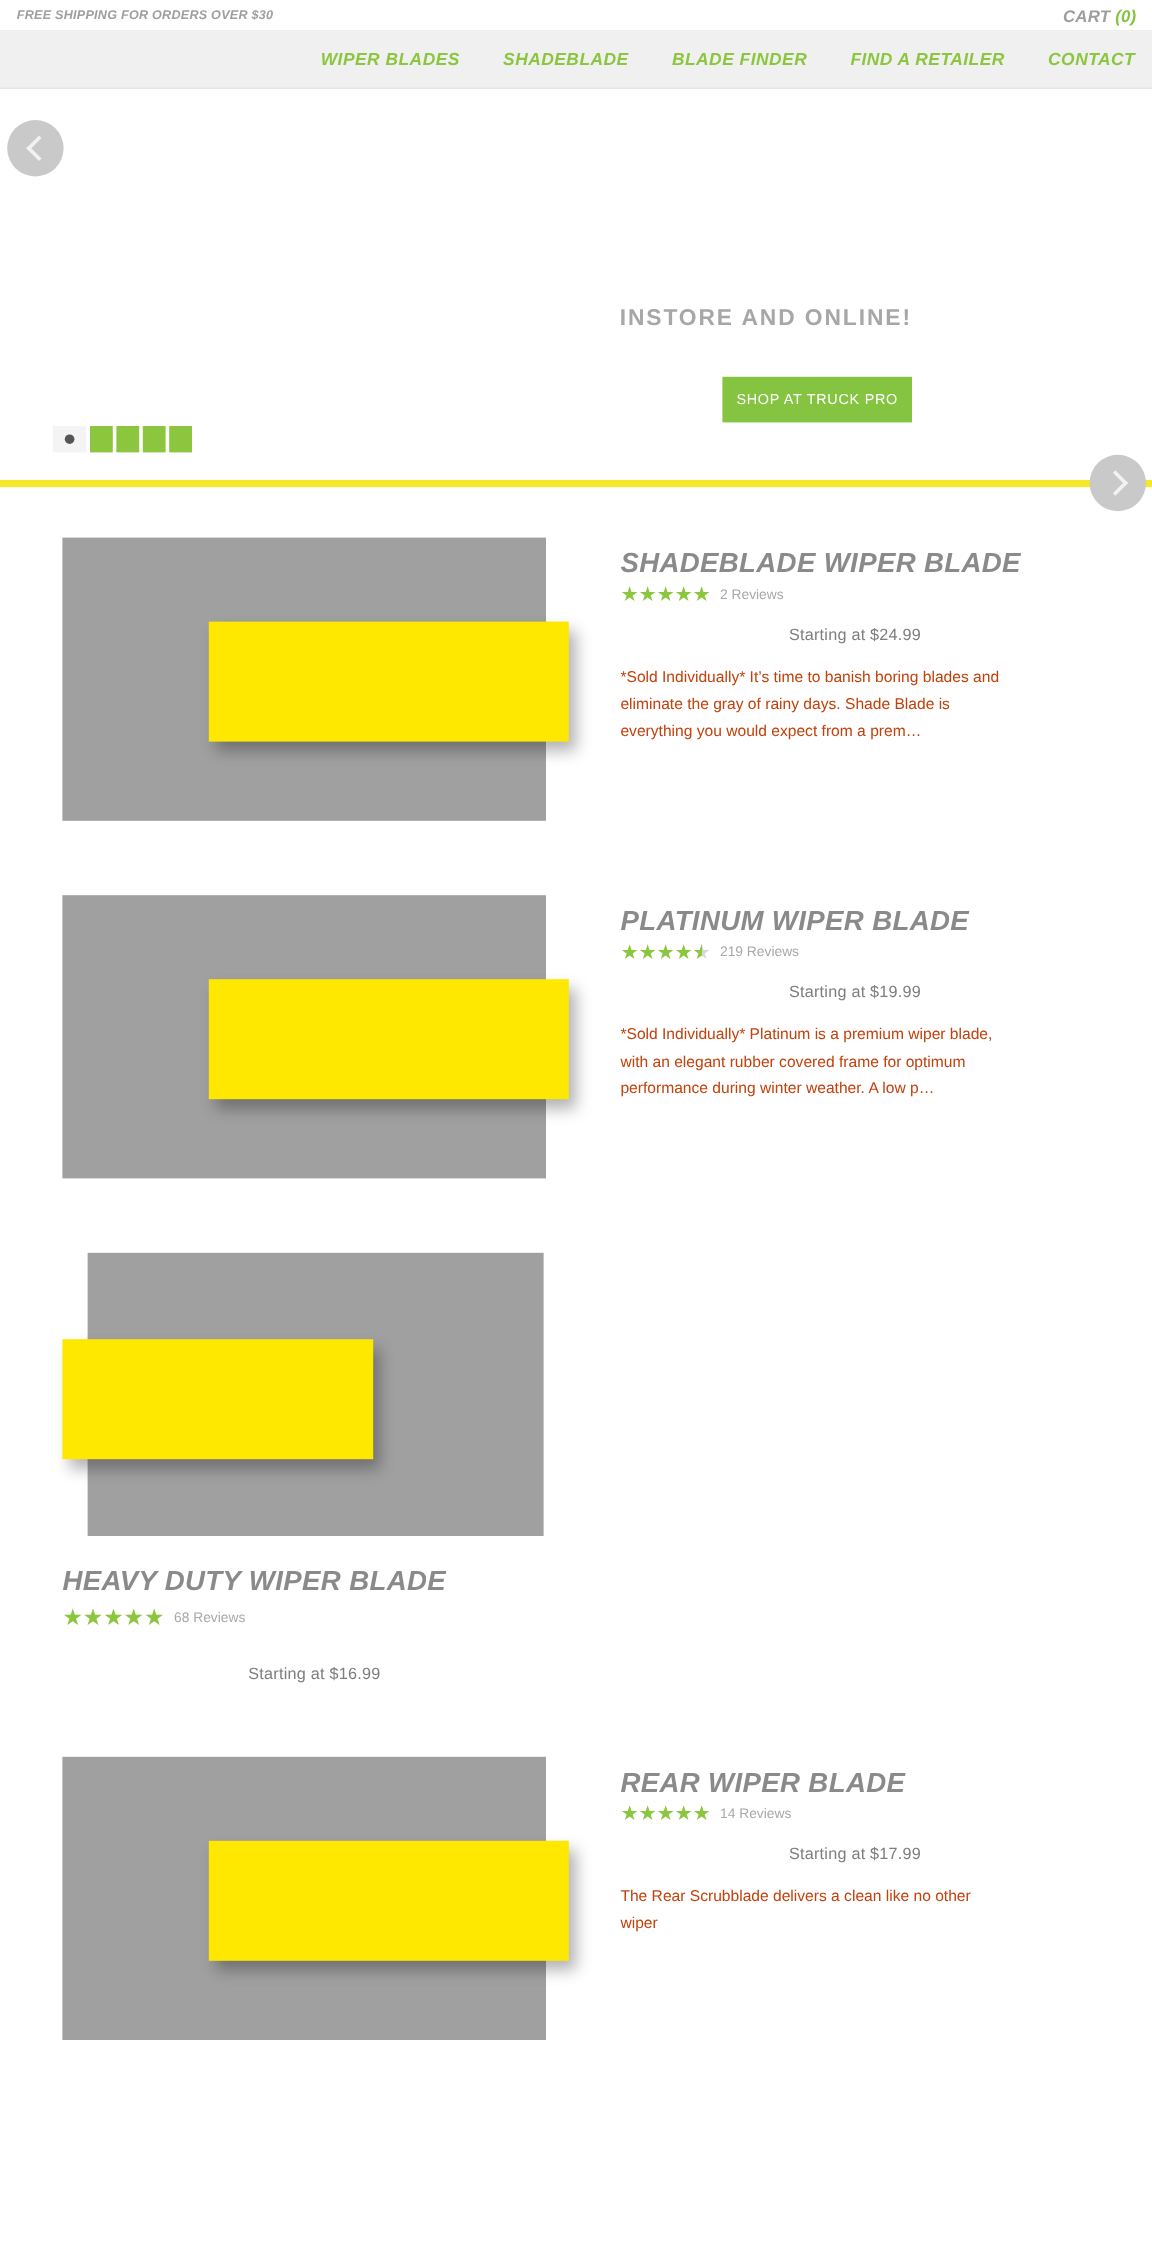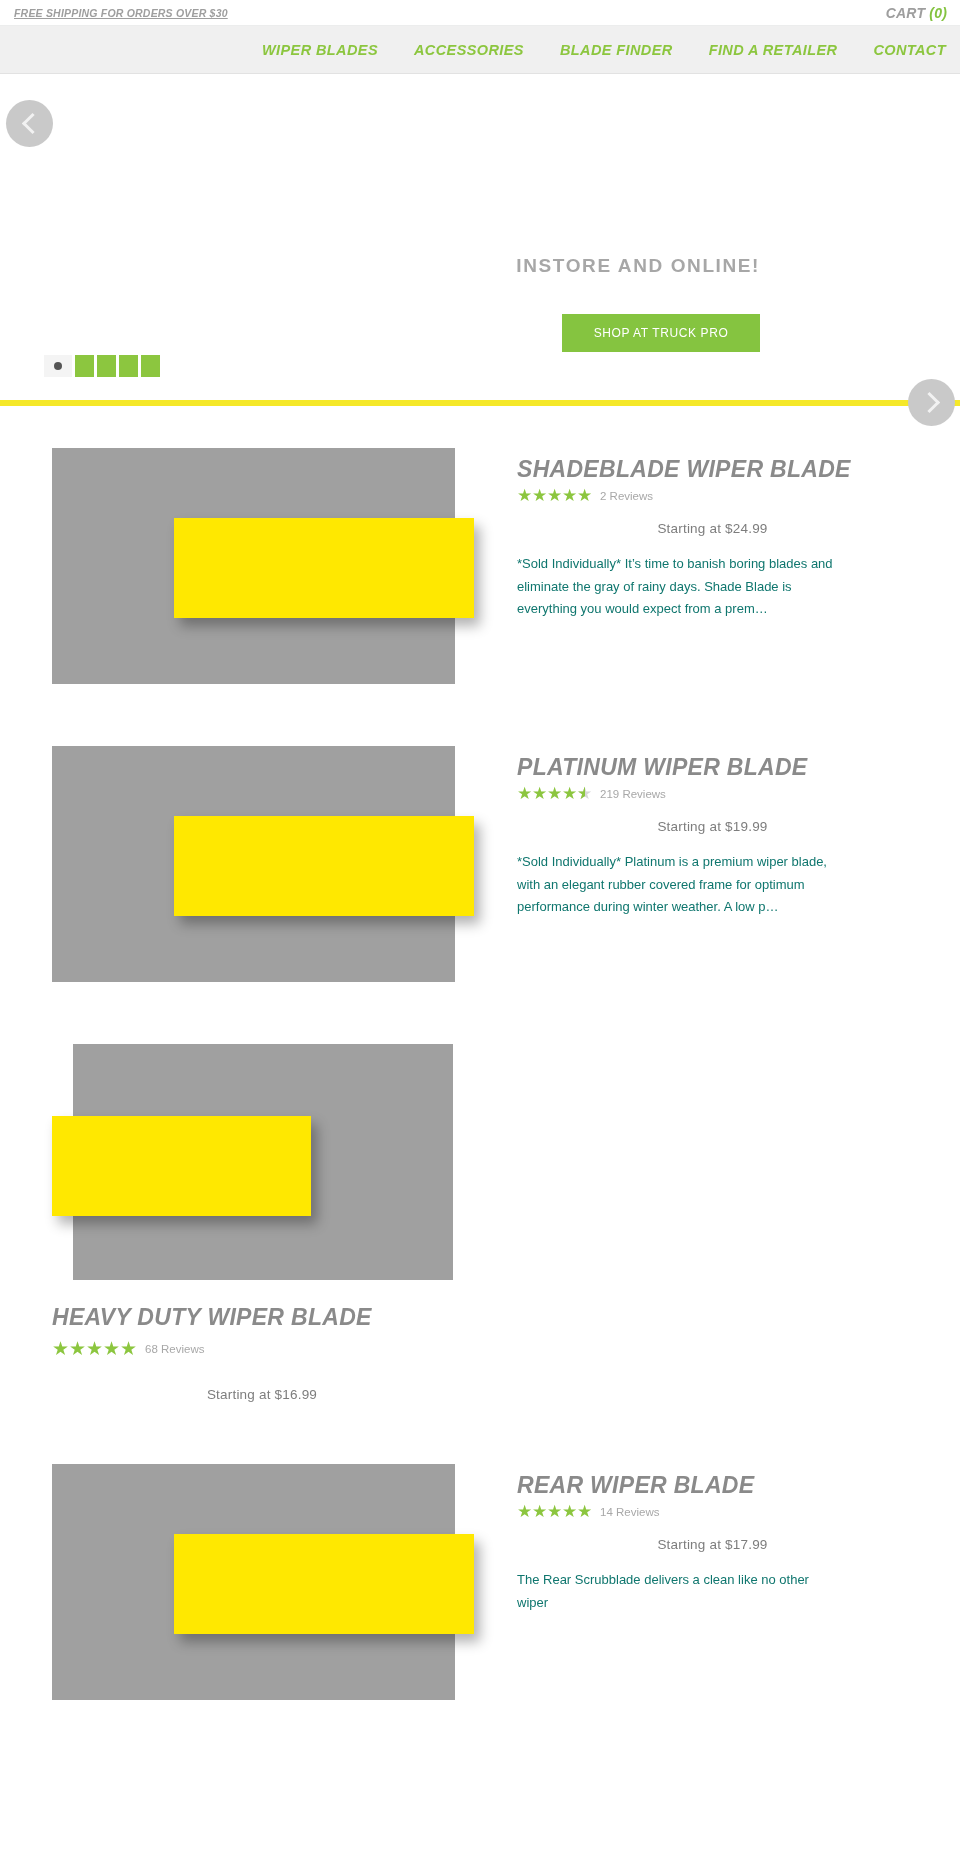--- a/index.html
+++ b/index.html
@@ -21,21 +21,20 @@
     justify-content: space-between;
     padding: 0 13px 0 14px;
   }
   .topbar-text {
     font-size: 10.5px;
     font-style: italic;
     font-weight: bold;
     letter-spacing: .2px;
     color: #9e9e9e;
     white-space: nowrap;
-    text-decoration: underline;
   }
   .cart-link {
     font-size: 14px;
     font-style: italic;
     font-weight: bold;
     color: #9e9e9e;
     letter-spacing: .2px;
     white-space: nowrap;
   }
   .cart-count { color: #84c340; }
@@ -84,21 +83,21 @@
     font-size: 19px;
     font-weight: bold;
     letter-spacing: 1.6px;
     color: #a7a7a7;
     white-space: nowrap;
   }
   .hero-cta {
     position: absolute;
     right: 200px;
     top: 240px;
-    width: 198px;
+    width: 158px;
     height: 38px;
     background: #85c440;
     color: #ffffff;
     border: none;
     font-size: 12px;
     letter-spacing: .6px;
     font-family: "Liberation Sans", sans-serif;
     cursor: pointer;
     display: flex;
     align-items: center;
@@ -257,42 +256,42 @@
   .price {
     font-size: 13.5px;
     color: #7d7d7d;
     margin-top: 17px;
     letter-spacing: .2px;
     text-align: center;
   }
   .price.gap { margin-top: 29px; }
   .desc {
     font-size: 13px;
-    color: #0f766e;
+    color: #c2410c;
     line-height: 22.5px;
     margin-top: 17px;
     max-width: 320px;
   }
   .desc.narrow { max-width: 312px; }
 </style>
 </head>
 <body>
 
 <div class="topbar">
   <div class="topbar-text">FREE SHIPPING FOR ORDERS OVER $30</div>
   <div class="cart-link">
     <span>CART</span>
     <span class="cart-count">(0)</span>
   </div>
 </div>
 
 <nav class="navbar">
   <ul class="nav-list">
     <li class="nav-item">WIPER BLADES</li>
-    <li class="nav-item">ACCESSORIES</li>
+    <li class="nav-item">SHADEBLADE</li>
     <li class="nav-item">BLADE FINDER</li>
     <li class="nav-item">FIND A RETAILER</li>
     <li class="nav-item">CONTACT</li>
   </ul>
 </nav>
 
 <section class="hero">
   <div class="hero-inner">
     <div class="hero-headline">INSTORE AND ONLINE!</div>
     <button class="hero-cta">SHOP AT TRUCK PRO</button>

